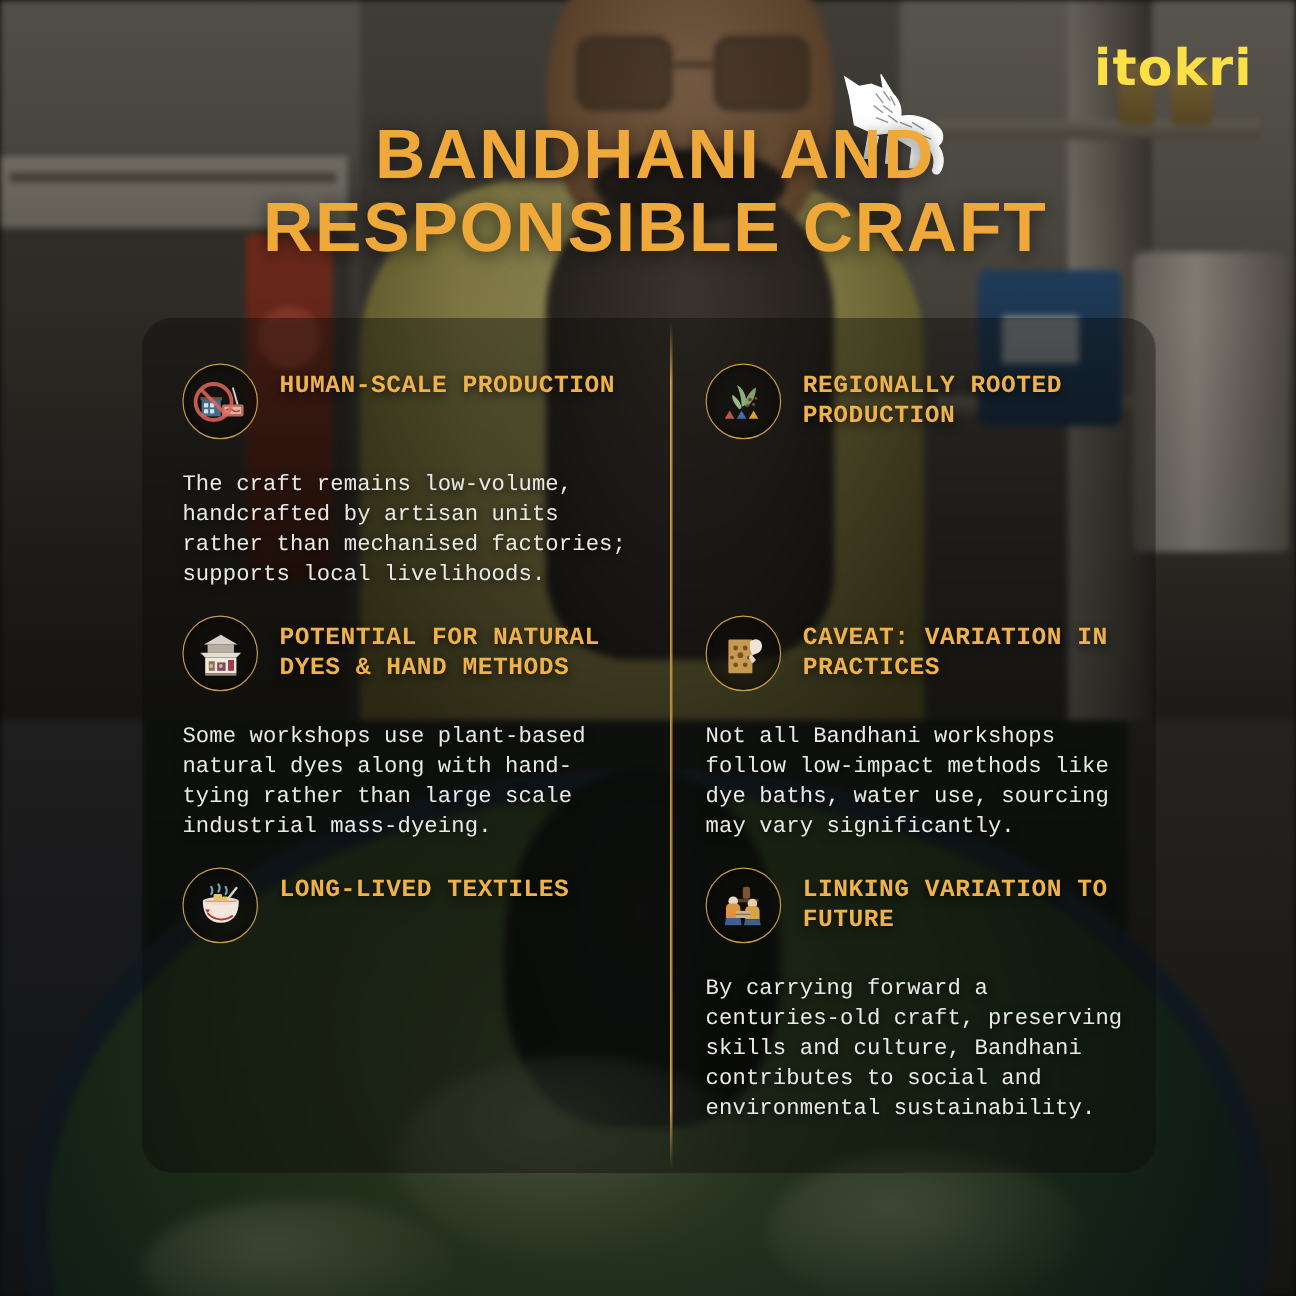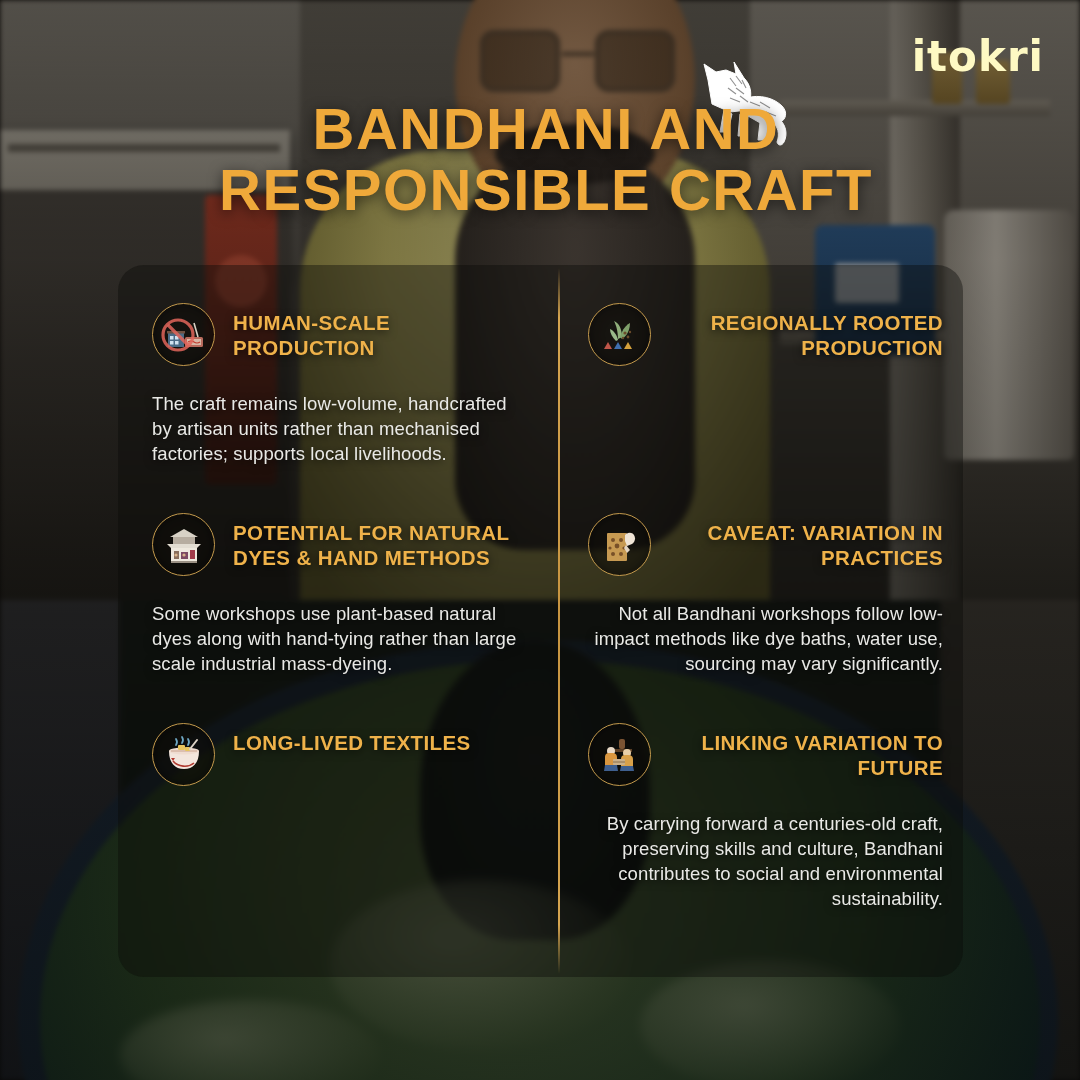--- a/index.html
+++ b/index.html
@@ -163,21 +163,21 @@
   .scrim{
     position:absolute; inset:0;
     background:
       linear-gradient(180deg,rgba(10,8,6,.46) 0%,rgba(10,8,6,.40) 24%,rgba(8,8,6,.55) 56%,rgba(6,8,8,.62) 100%);
   }
 
   
   .logo{
     position:absolute; right:36px; top:36px;
     font-size:42px; font-weight:700; letter-spacing:1px;
-    color:#fef9c3; line-height:1;
+    color:#fde047; line-height:1;
     font-family:"DejaVu Sans", sans-serif;
   }
 
   .title{
     position:absolute; left:12px; right:0; top:98px;
     text-align:center;
     color:#efa93a;
     font-size:58px;
     font-weight:800;
     line-height:1.06;
@@ -201,23 +201,24 @@
   .divider{
     position:absolute; left:558px; top:268px; width:2px; height:706px;
     background:linear-gradient(180deg,rgba(214,165,80,0) 0%,#d6a550 7%,#c79440 50%,#d6a550 93%,rgba(214,165,80,0) 100%);
   }
 
   .grid{
     position:absolute; left:118px; top:265px; width:845px; height:616px;
     display:grid;
     grid-template-columns:440px 405px;
     grid-template-rows:210px 210px 292px;
+    font-family:Liberation Mono, monospace;
   }
   .cell{ position:relative; padding:38px 34px 0 34px; }
-  .cell.right{ padding-left:30px; padding-right:20px;text-align:right; }
+  .cell.right{ padding-left:30px; padding-right:20px; }
 
   .cell-head{ display:flex; align-items:flex-start; gap:18px; }
 
   .icon-ring{
     flex:0 0 auto;
     width:63px; height:63px; border-radius:50%;
     border:1.6px solid #c49a4d;
     background:rgba(14,12,10,.55);
     display:flex; align-items:center; justify-content:center;
     overflow:hidden;

